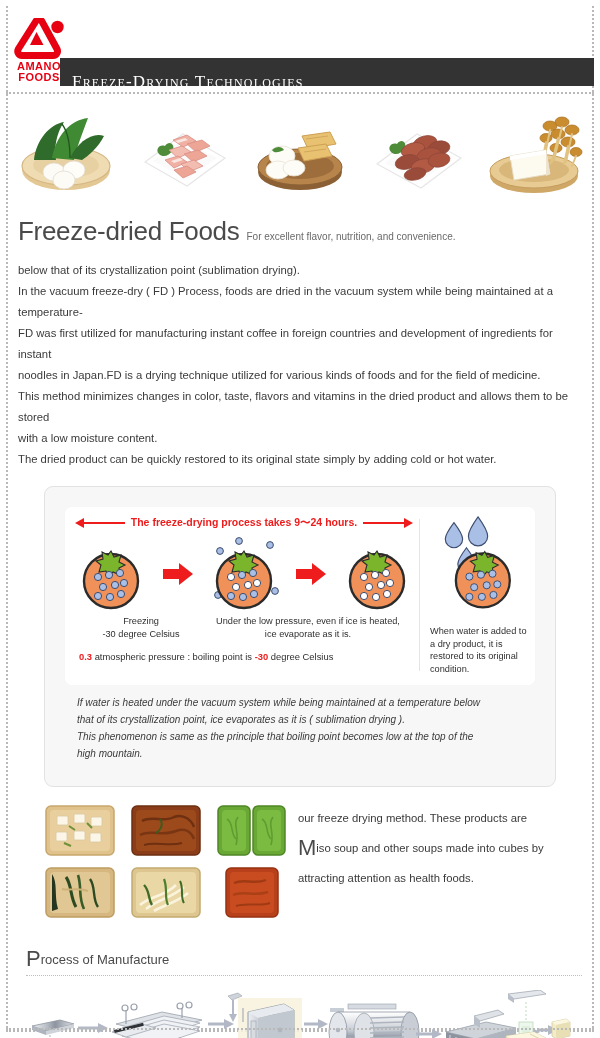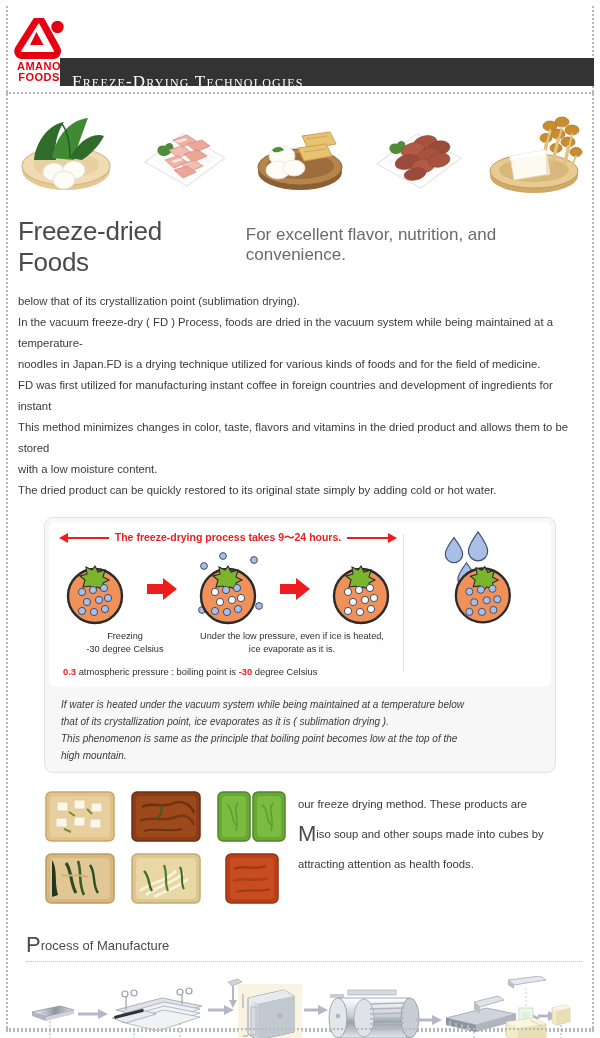--- a/index.html
+++ b/index.html
@@ -83,41 +83,41 @@
     display: flex; align-items: baseline;
   }
   .headline h1 {
     font-size: 26px;
     font-weight: normal;
     color: #4a4a4a;
     margin: 0;
     letter-spacing: -0.3px;
   }
   .headline .sub {
-    font-size: 17px;
+    font-size: 10px;
     color: #6a6a6a;
     margin-left: 7px;
   }
 
   
   .body-copy {
     margin: 13px 18px 0 18px;
     font-size: 11.3px;
     line-height: 21px;
     color: #3a3a3a;
   }
   .body-copy p { margin: 0; }
 
   
   .diagram-panel {
     margin: 16px 44px 0 44px;
     background: #f7f7f7;
     border: 1px solid #e2e2e2;
     border-radius: 9px;
-    padding: 4px;
+    padding: 20px;
   }
   .diagram-card {
     background: #ffffff;
     border-radius: 7px;
     display: flex;
     padding: 8px 0 10px 0;
   }
   .card-left { flex: 0 0 350px; padding: 0 6px 0 10px; position: relative; }
   .card-divider { width: 1px; background: #e4e4e4; margin: 4px 0; }
   .card-right { flex: 1; padding: 0 8px 0 10px; position: relative; }
@@ -360,22 +360,22 @@
 </div>
 
 <div class="headline">
   <h1>Freeze-dried Foods</h1>
   <span class="sub">For excellent flavor, nutrition, and convenience.</span>
 </div>
 
 <div class="body-copy">
   <p>below that of its crystallization point (sublimation drying).</p>
   <p>In the vacuum freeze-dry ( FD ) Process, foods are dried in the vacuum system while being maintained at a temperature-</p>
+  <p>FD was first utilized for manufacturing instant coffee in foreign countries and development of ingredients for instant</p>
   <p>noodles in Japan.FD is a drying technique utilized for various kinds of foods and for the field of medicine.</p>
-  <p>FD was first utilized for manufacturing instant coffee in foreign countries and development of ingredients for instant</p>
   <p>This method minimizes changes in color, taste, flavors and vitamins in the dried product and allows them to be stored</p>
   <p>with a low moisture content.</p>
   <p>The dried product can be quickly restored to its original state simply by adding cold or hot water.</p>
 </div>
 
 <div class="diagram-panel">
   <div class="diagram-card">
 
     <div class="card-left">
 
@@ -497,20 +497,26 @@
             <circle cx="62" cy="61" r="3.7"></circle>
               <circle cx="43" cy="75" r="3.7"></circle>
             <circle cx="56" cy="73" r="3.7"></circle>
               <circle cx="67" cy="72" r="3.7"></circle>
             <circle cx="38" cy="85" r="3.7"></circle>
               <circle cx="51" cy="85" r="3.7"></circle>
             <circle cx="63" cy="83" r="3.7"></circle>
           </g>
         </svg>
       </div>
+      <div class="cap-right">
+        <div>When water is added to</div>
+        <div>a dry product, it is</div>
+        <div>restored to its original</div>
+        <div>condition.</div>
+      </div>
     </div>
   </div>
 
   <div class="italic-note">
     <div> If water is heated under the vacuum system while being maintained at a temperature below</div>
     <div>that of its crystallization point, ice evaporates as it is ( sublimation drying ).</div>
     <div> This phenomenon is same as the principle that boiling point becomes low at the top of the</div>
     <div>high mountain.</div>
   </div>
 </div>

